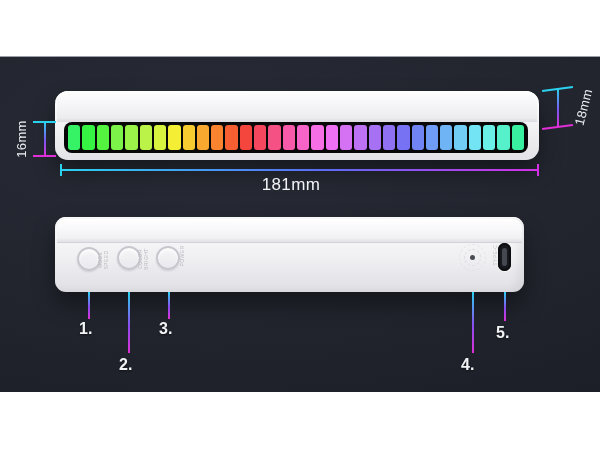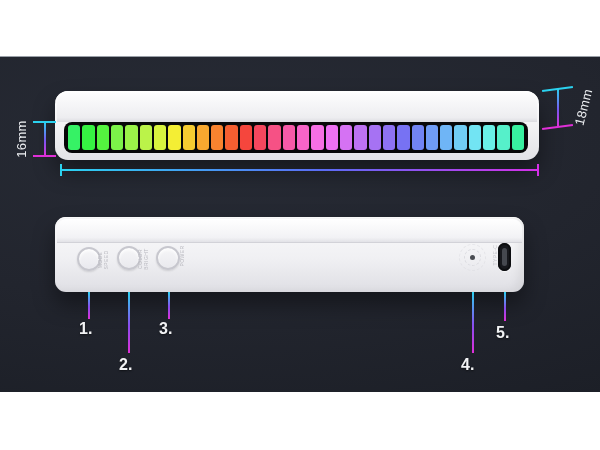--- a/index.html
+++ b/index.html
@@ -143,20 +143,21 @@
   <div class="dim16-label">16mm</div>
 
   <div class="dim-line grad-v dim18-vline"></div>
   <div class="dim-line dim18-captop"></div>
   <div class="dim-line dim18-capbot"></div>
   <div class="dim18-label">18mm</div>
 
   <div class="dim-line grad-h dim181-hline"></div>
   <div class="dim-line dim181-tickl"></div>
   <div class="dim-line dim181-tickr"></div>
+  <div class="dim181-label">181mm</div>
 
   <div class="bar-back">
     <div class="bar-back-topface"></div>
   </div>
 
   <div class="btn btn1"></div>
   <div class="btn btn2"></div>
   <div class="btn btn3"></div>
 
   <div class="btn-label btn-label1">

